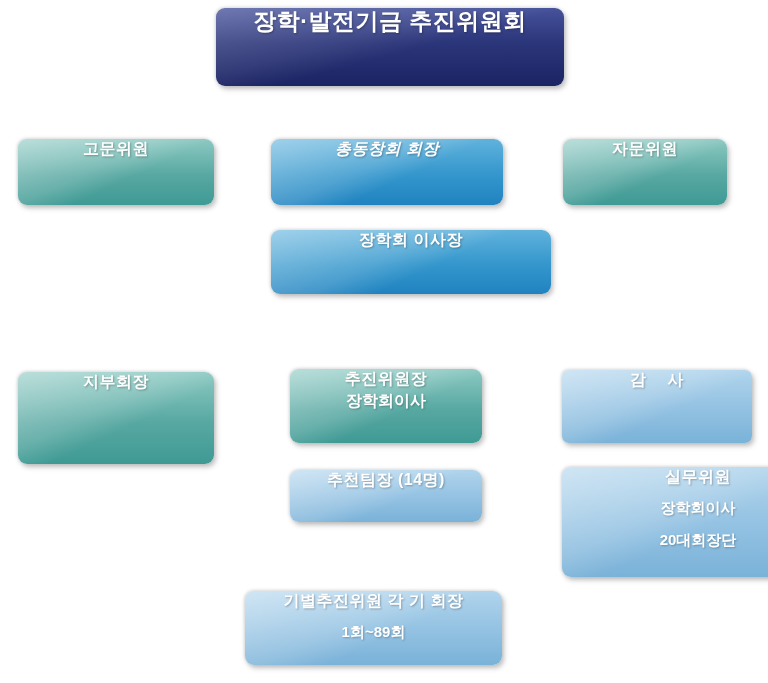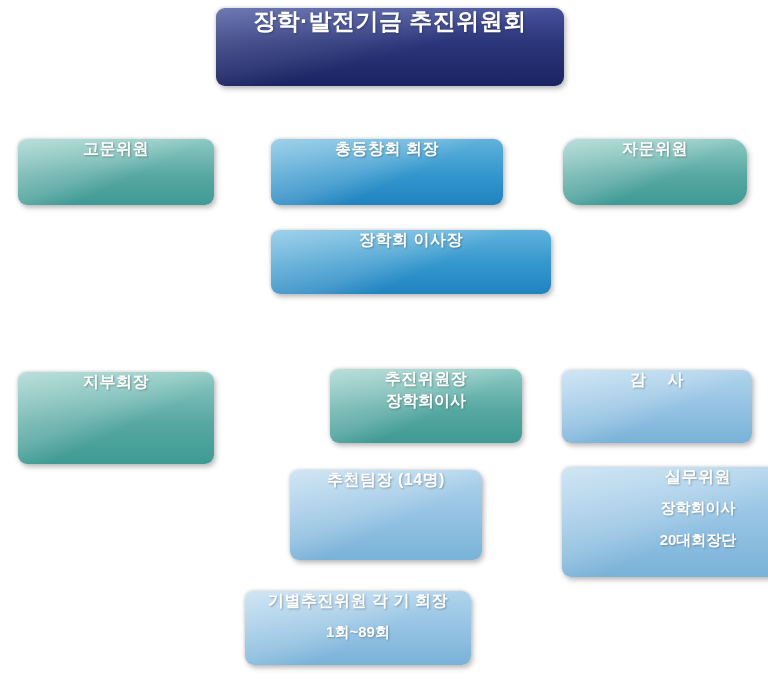--- a/index.html
+++ b/index.html
@@ -64,29 +64,29 @@
     margin-top: 3px;
     text-shadow: 1px 1px 2px rgba(0,0,0,0.25);
   }
   .sub.sm { font-size: 15px; margin-top: 12px; }
   .gap-top { margin-top: 6px; }
   .wide-space { word-spacing: 16px; }
 
   
   .pos-title        { left: 216px; top:   8px; width: 348px; height: 78px; }
   .pos-advisors     { left:  18px; top: 139px; width: 196px; height: 66px; }
-  .pos-alumni       { left: 271px; top: 139px; width: 232px; height: 66px; }
-  .pos-consultants  { left: 563px; top: 139px; width: 184px; height: 66px; border-radius: 16px; }
+  .pos-alumni       { left: 271px; top: 139px; width: 232px; height: 66px; font-style: italic; }
+  .pos-consultants  { left: 563px; top: 139px; width: 164px; height: 66px; }
   .pos-scholarship  { left: 271px; top: 230px; width: 280px; height: 64px; }
   .pos-branch       { left:  18px; top: 372px; width: 196px; height: 92px; }
-  .pos-promotion    { left: 290px; top: 369px; width: 192px; height: 74px; margin-left: 40px; }
-  .pos-auditor      { left: 562px; top: 370px; width: 190px; height: 73px; }
-  .pos-recommend    { left: 290px; top: 470px; width: 192px; height: 90px; }
+  .pos-promotion    { left: 290px; top: 369px; width: 192px; height: 74px; }
+  .pos-auditor      { left: 562px; top: 370px; width: 190px; height: 73px; border-radius: 7px; }
+  .pos-recommend    { left: 290px; top: 470px; width: 192px; height: 52px; }
   .pos-working      { left: 562px; top: 467px; width: 200px; height: 110px; padding-left: 36px; }
-  .pos-class        { left: 245px; top: 591px; width: 226px; height: 74px; }
+  .pos-class        { left: 245px; top: 591px; width: 257px; height: 74px; }
 </style>
 </head>
 <body>
 
 <div class="canvas">
 
   <div class="node navy pos-title">
     <span class="label xl">장학·발전기금 추진위원회</span>
   </div>
 

